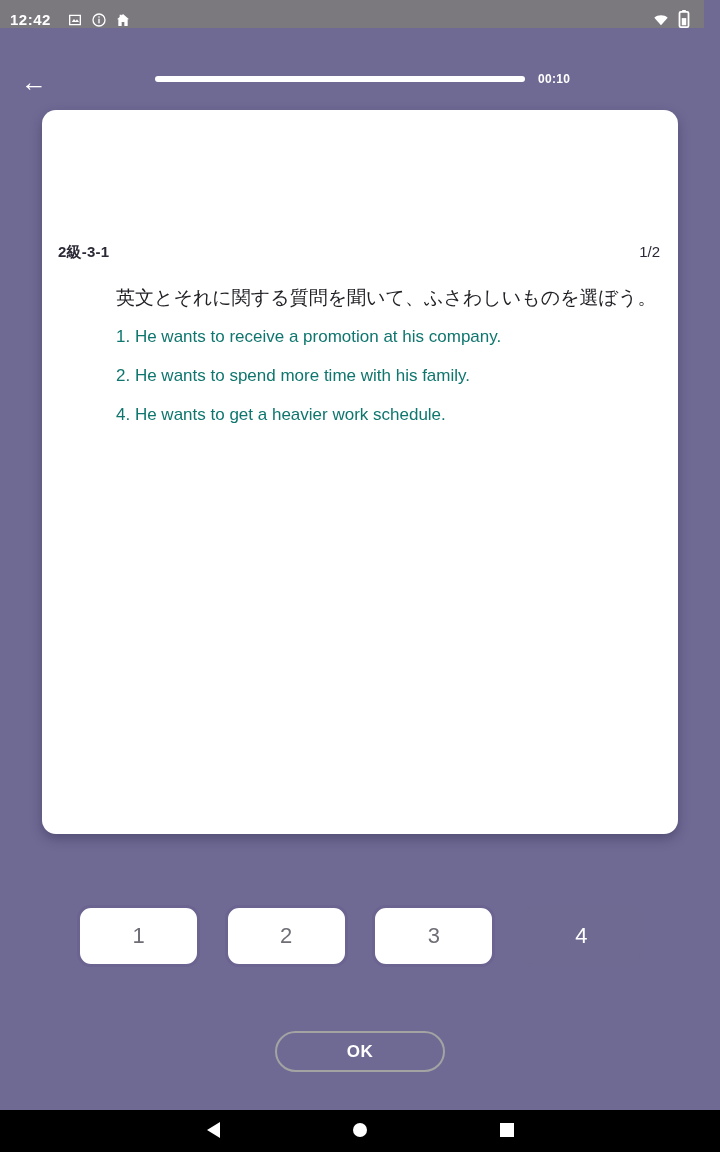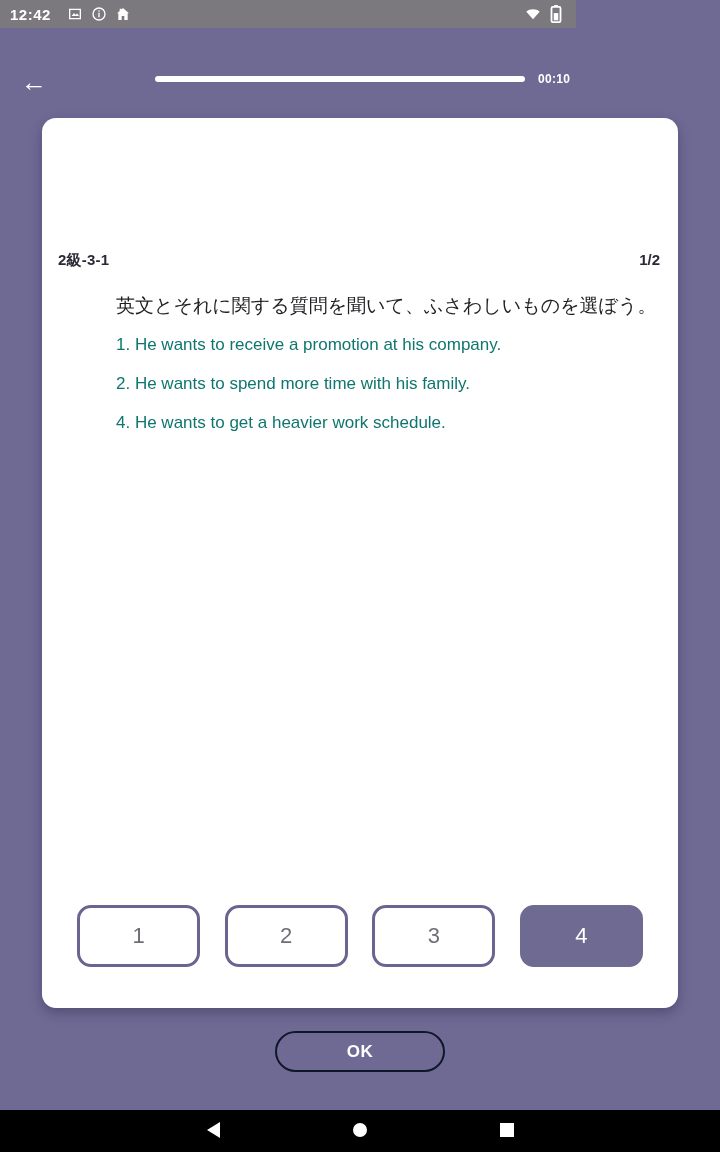--- a/index.html
+++ b/index.html
@@ -5,23 +5,23 @@
   * { margin: 0; padding: 0; box-sizing: border-box; }
   html, body { width: 720px; height: 1152px; overflow: hidden; }
   body {
     font-family: "Liberation Sans", "DejaVu Sans", sans-serif;
     background: #6f6a94;
     position: relative;
   }
 
   
   .status-bar {
-    position: absolute; top: 0; left: 0; width: 576px; height: 28px;
+    position: absolute; top: 0; left: 0; width: 704px; height: 28px;
     background: #7b787e; color: #ffffff;
-    display: flex; align-items: center; padding: 0 10px;
+    display: flex; align-items: flex-end; padding: 0 10px;
   }
   .status-time { font-size: 15px; font-weight: bold; letter-spacing: 0.5px; margin-right: 12px; }
   .sb-icon { display: inline-flex; align-items: center; justify-content: center; margin: 0 4px; }
   .sb-spacer { flex: 1; }
 
   
   .app-header { position: absolute; top: 28px; left: 0; width: 720px; height: 64px; }
   .back-button {
     position: absolute; left: 18px; top: 38px; width: 32px; height: 32px;
     color: #ffffff; font-size: 26px; line-height: 30px; text-align: center;
@@ -31,32 +31,31 @@
     position: absolute; left: 155px; top: 48px; width: 370px; height: 6px;
     background: #ffffff; border-radius: 3px;
   }
   .timer {
     position: absolute; left: 538px; top: 44px;
     color: #ffffff; font-size: 12px; font-weight: bold; letter-spacing: 0.3px;
   }
 
   
   .card {
-    position: absolute; left: 42px; top: 110px; width: 636px; height: 890px;
+    position: absolute; left: 42px; top: 110px; width: 636px; height: 724px;
     background: #ffffff; border-radius: 14px;
     box-shadow: 0 5px 12px rgba(30, 25, 60, 0.35);
-    margin-top: 8px;
   }
   .card-title {
     position: absolute; left: 16px; top: 133px;
     font-size: 15px; font-weight: bold; color: #2c2936; letter-spacing: 0.2px;
   }
   .card-page {
     position: absolute; right: 18px; top: 133px;
-    font-size: 15px; font-weight: bold; color: #2c2936;
+    font-size: 15px; font-weight: normal; color: #2c2936;
   }
   .card-body { position: absolute; left: 74px; top: 168px; right: 24px; }
   .instruction {
     font-size: 19px; color: #1f1f24; line-height: 39px; white-space: nowrap; text-align: right;
   }
   .option { font-size: 17px; color: #0f766e; line-height: 39px; }
 
   
   .answer-row {
     position: absolute; left: 77px; top: 905px; width: 566px; height: 62px;
@@ -70,21 +69,21 @@
     display: flex; align-items: center; justify-content: center;
     cursor: pointer;
   }
   .answer-button.selected {
     background: #6f6a91; border-color: #6f6a91; color: #ffffff;
   }
 
   
   .ok-button {
     position: absolute; left: 275px; top: 1031px; width: 170px; height: 41px;
-    background: transparent; border: 2px solid #0f172a; border-radius: 21px;
+    background: transparent; border: 2px solid #a3a3a3; border-radius: 21px;
     color: #ffffff; font-size: 17px; font-weight: bold; letter-spacing: 0.5px;
     font-family: "Liberation Sans", "DejaVu Sans", sans-serif;
     display: flex; align-items: center; justify-content: center;
     cursor: pointer;
   }
 
   
   .nav-bar {
     position: absolute; left: 0; top: 1110px; width: 720px; height: 42px;
     background: #000000;

